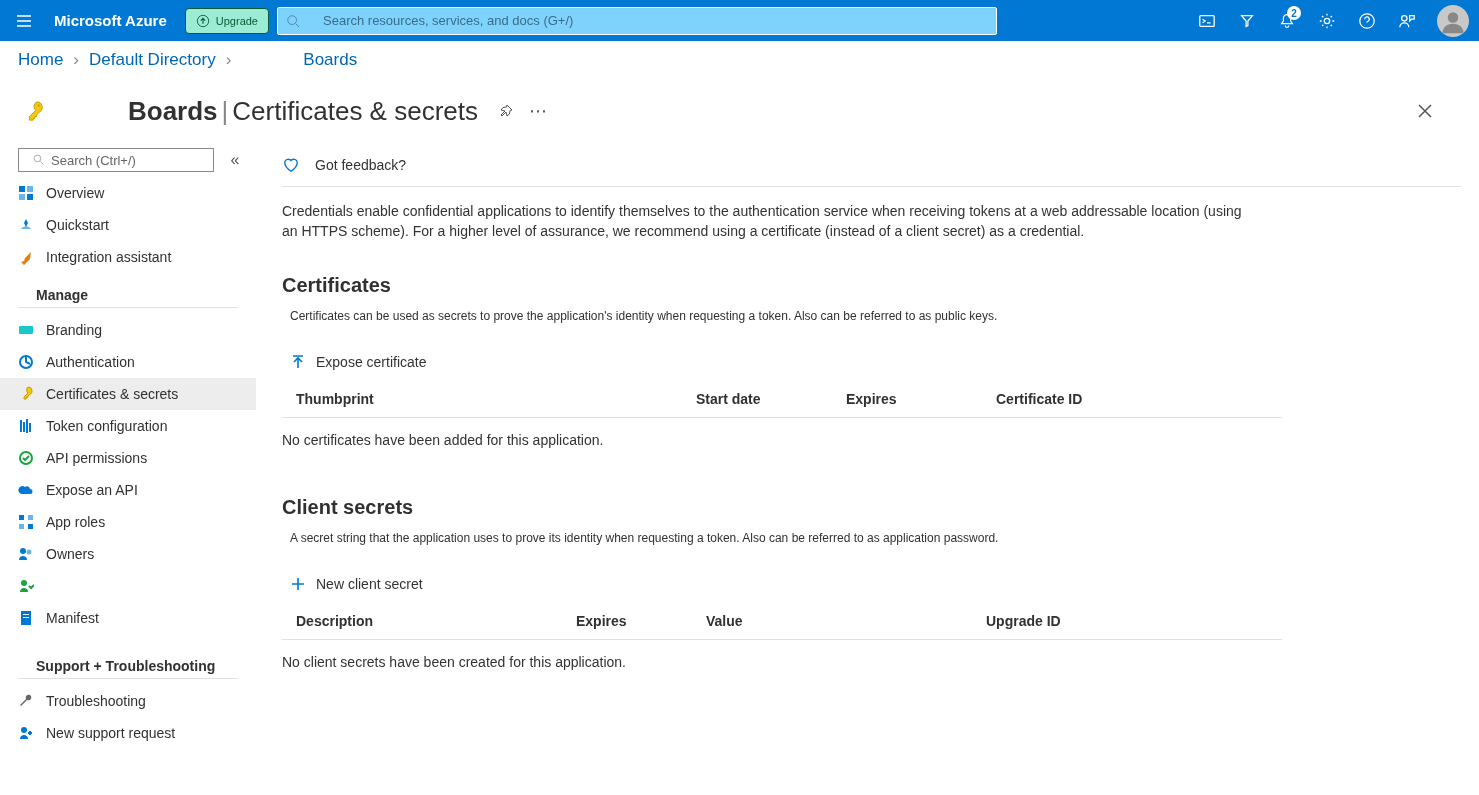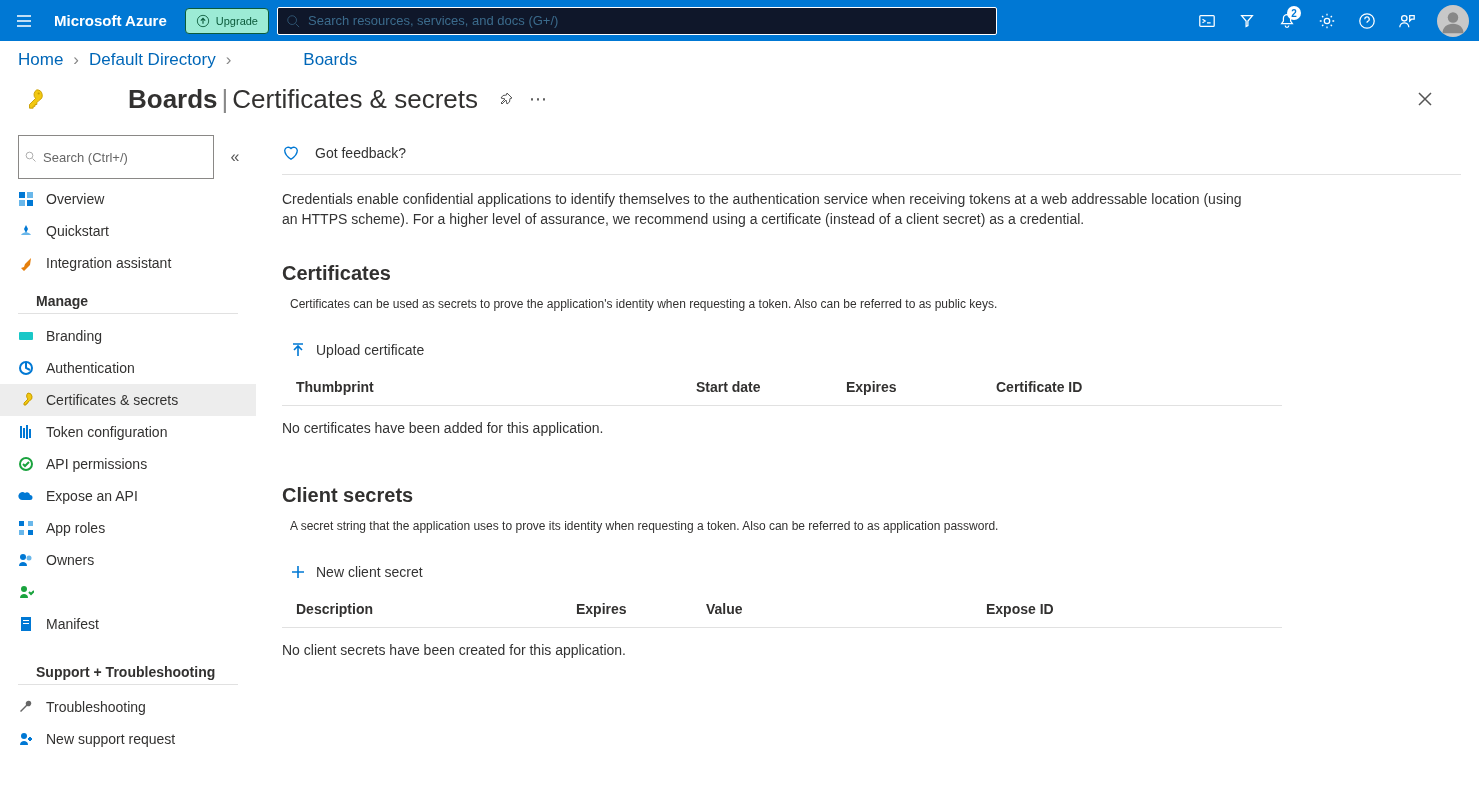--- a/index.html
+++ b/index.html
@@ -5,53 +5,53 @@
 * { margin:0; padding:0; box-sizing:border-box; font-family:"Segoe UI",Arial,sans-serif; }
 body { width:1479px; height:795px; overflow:hidden; background:#fff; color:#323130; font-size:14px; }
 
 
 .topbar { height:41px; background:#0078d4; display:flex; align-items:center; color:#fff; }
 .hamburger { width:48px; height:41px; display:flex; align-items:center; justify-content:center; cursor:pointer; }
 .hamburger svg { width:16px; height:16px; }
 .brand { font-size:15px; font-weight:600; padding:0 18px 0 6px; cursor:pointer; }
 .upgrade { background:#9cebd5; color:#0b5a3a; border:1px solid #0b5a3a; border-radius:4px; height:26px; padding:0 10px; display:flex; align-items:center; gap:6px; font-size:11px; cursor:pointer; margin-right:8px; }
 .upgrade svg{width:14px;height:14px;}
-.search { flex:0 0 720px; height:28px; background:#0f172a; border:1px solid #fff; border-radius:2px; display:flex; align-items:center; gap:8px; padding:0 8px; color:#0a3a5a; cursor:text; }
+.search { flex:0 0 720px; height:28px; background:#7dd3fc; border:1px solid #fff; border-radius:2px; display:flex; align-items:center; gap:23px; padding:0 8px; color:#0a3a5a; cursor:text; }
 .search svg{width:14px;height:14px;opacity:.8;}
 .search span{font-size:13px;color:#3b6b8c;}
 .top-spacer{flex:1;}
 .topicon{width:40px;height:41px;display:flex;align-items:center;justify-content:center;cursor:pointer;position:relative;}
 .topicon svg{width:18px;height:18px;stroke:#fff;fill:none;stroke-width:1.4;}
 .badge{position:absolute;top:6px;right:6px;min-width:14px;height:14px;border-radius:7px;background:#fff;color:#0078d4;font-size:10px;font-weight:600;display:flex;align-items:center;justify-content:center;padding:0 3px;}
 .avatar{width:32px;height:32px;border-radius:16px;background:#c8c8c8;margin:0 10px;display:flex;align-items:center;justify-content:center;cursor:pointer;}
 .avatar svg{width:28px;height:28px;fill:#888;}
 
 
 .crumbs{height:38px;display:flex;align-items:center;gap:10px;padding:0 18px;font-size:17px;}
 .crumbs a{color:#0067b8;cursor:pointer;}
 .crumbs .chev{color:#888;}
 
 
-.header{display:flex;align-items:center;padding:0 24px 12px 18px;}
+.header{display:flex;align-items:center;padding:0 24px 12px 18px;margin-top:12px;}
 .key-lg{width:110px;display:flex;align-items:flex-start;padding-top:0;}
 .key-lg svg{width:22px;height:22px;}
 .page-title{font-size:26px;font-weight:600;}
 .page-title .sep{font-weight:400;color:#888;margin:0 4px;}
 .page-title .sub{font-weight:400;}
 .pin{width:32px;height:32px;display:flex;align-items:center;justify-content:center;cursor:pointer;margin-left:12px;}
 .pin svg{width:16px;height:16px;stroke:#555;fill:none;}
 .more{width:32px;height:32px;display:flex;align-items:center;justify-content:center;cursor:pointer;font-size:18px;color:#555;}
 .close-x{margin-left:auto;width:40px;height:40px;display:flex;align-items:center;justify-content:center;cursor:pointer;margin-right:10px;}
 .close-x svg{width:14px;height:14px;stroke:#555;stroke-width:1.5;}
 
 
 .cols{display:flex;}
 .sidebar{width:256px;flex:none;padding:0 0 0 0;}
 .sb-search{margin:4px 8px 4px 18px;display:flex;align-items:center;gap:8px;}
-.sb-search .box{flex:1;height:44px;border:1px solid #8a8886;display:flex;align-items:center;gap:6px;padding:0 6px;cursor:text;}
+.sb-search .box{flex:1;height:24px;border:1px solid #8a8886;display:flex;align-items:center;gap:6px;padding:0 14px;cursor:text;}
 .sb-search .box svg{width:12px;height:12px;opacity:.7;}
 .sb-search .box span{font-size:13px;color:#666;}
 .collapse{width:26px;height:26px;display:flex;align-items:center;justify-content:center;cursor:pointer;font-size:16px;color:#555;}
 .nav-item{height:32px;display:flex;align-items:center;gap:12px;padding:0 18px;cursor:pointer;font-size:14px;}
 .nav-item .ic{width:16px;height:16px;display:flex;align-items:center;justify-content:center;}
 .nav-item.active{background:#ededed;}
 .group{padding:14px 18px 4px;font-weight:600;font-size:14px;border-bottom:1px solid #e1e1e1;margin:0 18px 6px 18px;}
 
 
 .main{flex:1;padding:0 18px 40px 26px;}
@@ -338,21 +338,21 @@
 
     <div class="desc">Credentials enable confidential applications to identify themselves to the authentication service when receiving tokens at a web addressable location (using an HTTPS scheme). For a higher level of assurance, we recommend using a certificate (instead of a client secret) as a credential.</div>
 
     <h2 class="sect">Certificates</h2>
     <div class="sect-desc">Certificates can be used as secrets to prove the application's identity when requesting a token. Also can be referred to as public keys.</div>
 
     <div class="action">
       <svg viewBox="0 0 16 16">
           <path d="M8 14V4M4 8l4-4 4 4M3 2h10"></path>
         </svg>
-      <span>Upload certificate</span>
+      <span>Expose certificate</span>
     </div>
     <table class="tbl">
       <thead>
           <tr>
         <th style="width:400px">Thumbprint</th>
         <th style="width:150px">Start date</th>
         <th style="width:150px">Expires</th>
         <th>Certificate ID</th>
       </tr>
         </thead>
@@ -367,19 +367,19 @@
           <path d="M8 2v12M2 8h12"></path>
         </svg>
       <span>New client secret</span>
     </div>
     <table class="tbl">
       <thead>
           <tr>
         <th style="width:280px">Description</th>
         <th style="width:130px">Expires</th>
         <th style="width:280px">Value</th>
-        <th>Expose ID</th>
+        <th>Upgrade ID</th>
       </tr>
         </thead>
     </table>
     <div class="empty">No client secrets have been created for this application.</div>
   </div>
 </div>
 
 </body></html>

